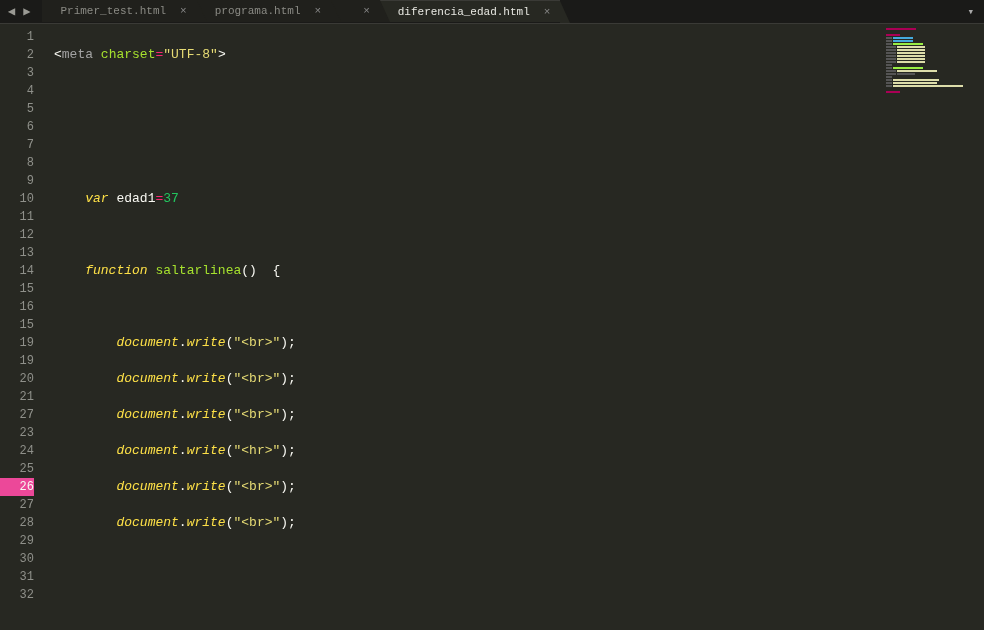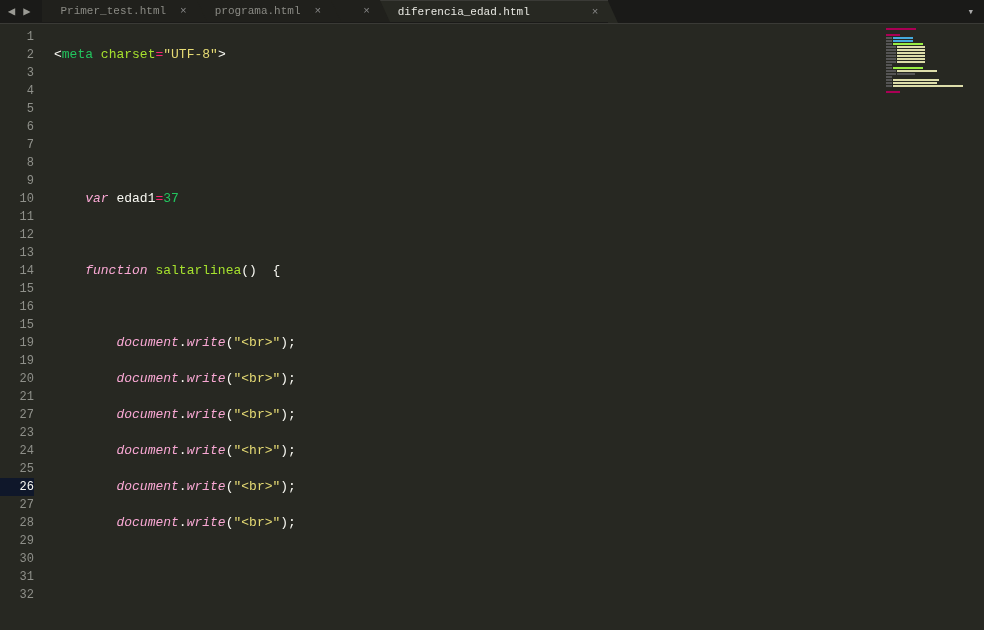--- a/index.html
+++ b/index.html
@@ -43,21 +43,20 @@
     color: #c4c4be;
     height: 22px;
     line-height: 22px;
     margin-right: 0;
     cursor: pointer;
   }
   .tab.active {
     background: #272822;
     color: #e8e8e2;
     border-top: 1px solid #3a3a36;
-    gap: 48px;
   }
   .tab:not(.active) {
     background: #20201c;
     color: #8a8a84;
   }
   .tab .close {
     margin-left: 14px;
     font-size: 11px;
     color: #888;
     cursor: pointer;
@@ -89,21 +88,21 @@
     background: #272822;
     width: 44px;
     text-align: right;
     padding: 4px 10px 0 0;
     color: #8f908a;
     font-size: 12px;
     line-height: 18px;
     user-select: none;
   }
   .gutter .line { height: 18px; }
-  .gutter .line.highlight { color: #f8f8f2; background: #0f172a; text-align: right; }
+  .gutter .line.highlight { color: #f8f8f2; background: #ec4899; text-align: right; }
   .code {
     flex: 1;
     padding: 4px 0 0 10px;
     font-size: 13px;
     line-height: 18px;
     position: relative;
     white-space: pre;
   }
   .code .row { height: 18px; }
   .minimap {
@@ -117,22 +116,22 @@
     height: 2px;
     margin-bottom: 1px;
     display: flex;
     gap: 1px;
   }
   .minimap .sp {
     height: 2px;
     background: #555;
   }
   
-  .kw { color: #22c55e; }          
-  .st { color: #f9a8d4; font-style: italic; } 
+  .kw { color: #a3a3a3; }          
+  .st { color: #fde047; font-style: italic; } 
   .fn { color: #a6e22e; }          
   .str { color: #e6db74; }         
   .num { color: #22c55e; }         
   .op { color: #f92672; } 
   .wt { color: #f8f8f2; }          
   .punct { color: #f8f8f2; }
 </style>
 </head>
 <body>
 

